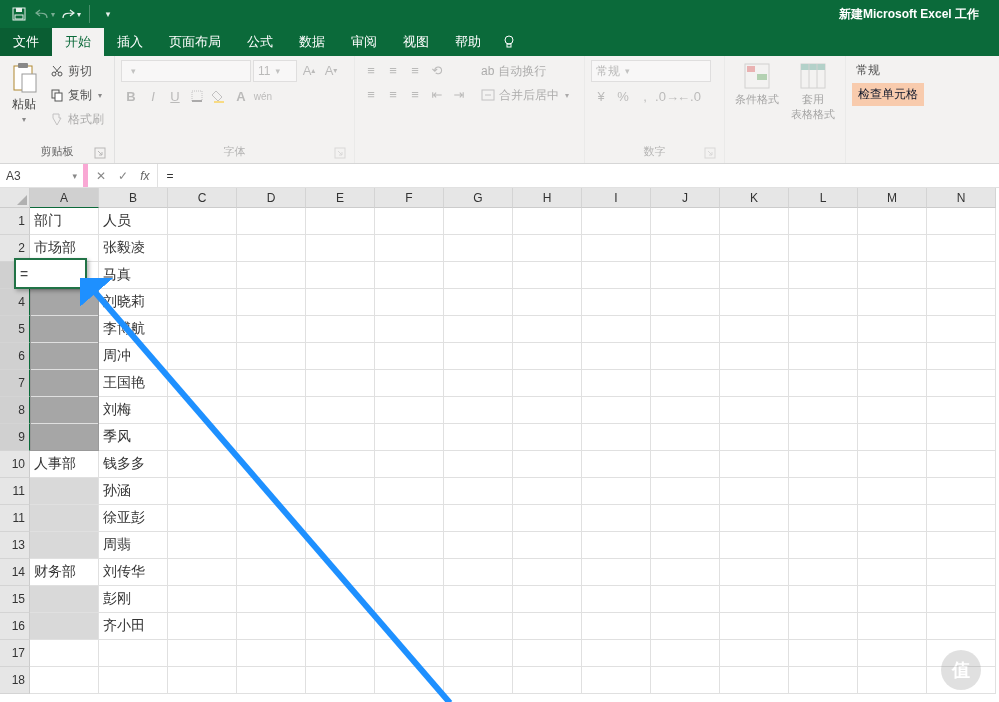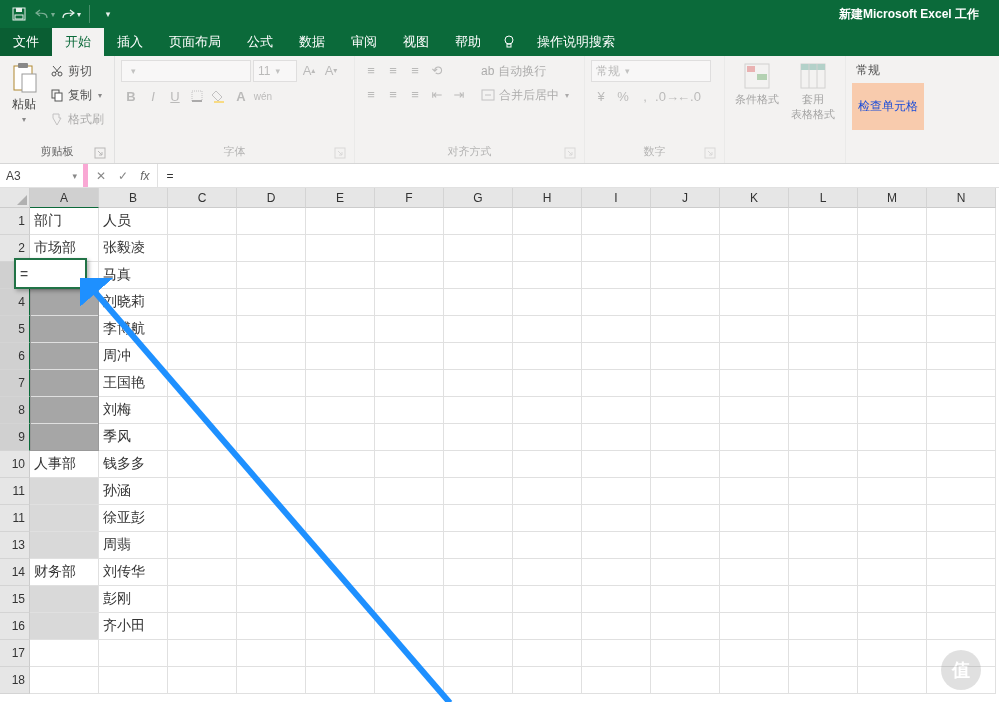--- a/index.html
+++ b/index.html
@@ -99,21 +99,20 @@
   <div class="tab">数据</div>
   <div class="tab">审阅</div>
   <div class="tab">视图</div>
   <div class="tab">帮助</div>
   <div class="tab help-icon">
       <svg width="14" height="16" viewBox="0 0 14 16">
         <circle cx="7" cy="6" r="4" fill="none" stroke="#fff" stroke-width="1"></circle>
         <rect x="5" y="10" width="4" height="3" fill="none" stroke="#fff" stroke-width="1"></rect>
       </svg>
     </div>
-  <div class="tab search">操作说明搜索</div>
 </div>
 
 <div class="ribbon">
   <div class="rgroup">
     <div class="rgroup-body">
       <div class="big-btn">
         <svg width="28" height="32" viewBox="0 0 28 32">
             <rect x="4" y="4" width="18" height="24" fill="#fff" stroke="#b08830" stroke-width="1"></rect>
             <rect x="8" y="1" width="10" height="5" rx="1" fill="#888"></rect>
             <rect x="12" y="12" width="14" height="18" fill="#fff" stroke="#999"></rect>
@@ -213,24 +212,20 @@
         <div class="small-btn">
             <svg width="14" height="12" viewBox="0 0 14 12">
               <rect x="1" y="1" width="12" height="10" fill="none" stroke="#888"></rect>
               <line x1="4" y1="6" x2="10" y2="6" stroke="#888"></line>
             </svg>
             <span>合并后居中</span>
             <span style="font-size:8px;margin-left:2px">▾</span>
           </div>
       </div>
     </div>
-    <div class="rgroup-label"><span>对齐方式</span><svg class="dialog-launcher" viewBox="0 0 12 12">
-          <rect x="1" y="1" width="10" height="10" fill="none" stroke="#888"></rect>
-          <path d="M4 4 L8 8 M8 5 L8 8 L5 8" stroke="#888" fill="none"></path>
-        </svg></div>
   </div>
 
   <div class="rgroup disabled" style="min-width:140px">
     <div class="rgroup-body" style="flex-direction:column;gap:4px;width:100%">
       <div class="combo dd" style="width:120px">常规</div>
       <div class="icon-row">
         <div class="sq">¥</div>
         <div class="sq">%</div>
         <div class="sq">,</div>
         <div class="sq">.0→</div>
@@ -263,21 +258,21 @@
         <span style="font-size:11px;text-align:center;white-space:pre">套用
 表格格式</span>
       </div>
     </div>
     <div class="rgroup-label"></div>
   </div>
 
   <div class="rgroup" style="border-right:none;flex:1;background:#f3f2f1">
     <div class="rgroup-body" style="flex-direction:column;gap:2px;width:100%">
       <div style="font-size:12px;color:#555;padding:2px 4px">常规</div>
-      <div style="font-size:12px;background:#f8cbad;padding:15px 6px;color:#1d4ed8">检查单元格</div>
+      <div style="font-size:12px;background:#f8cbad;padding:3px 6px;color:#0f172a">检查单元格</div>
     </div>
     <div class="rgroup-label"></div>
   </div>
 </div>
 
 <div class="namebox-bar">
   <div class="namebox">
     <span>A3</span>
     <span class="dd">▾</span>
   </div>

